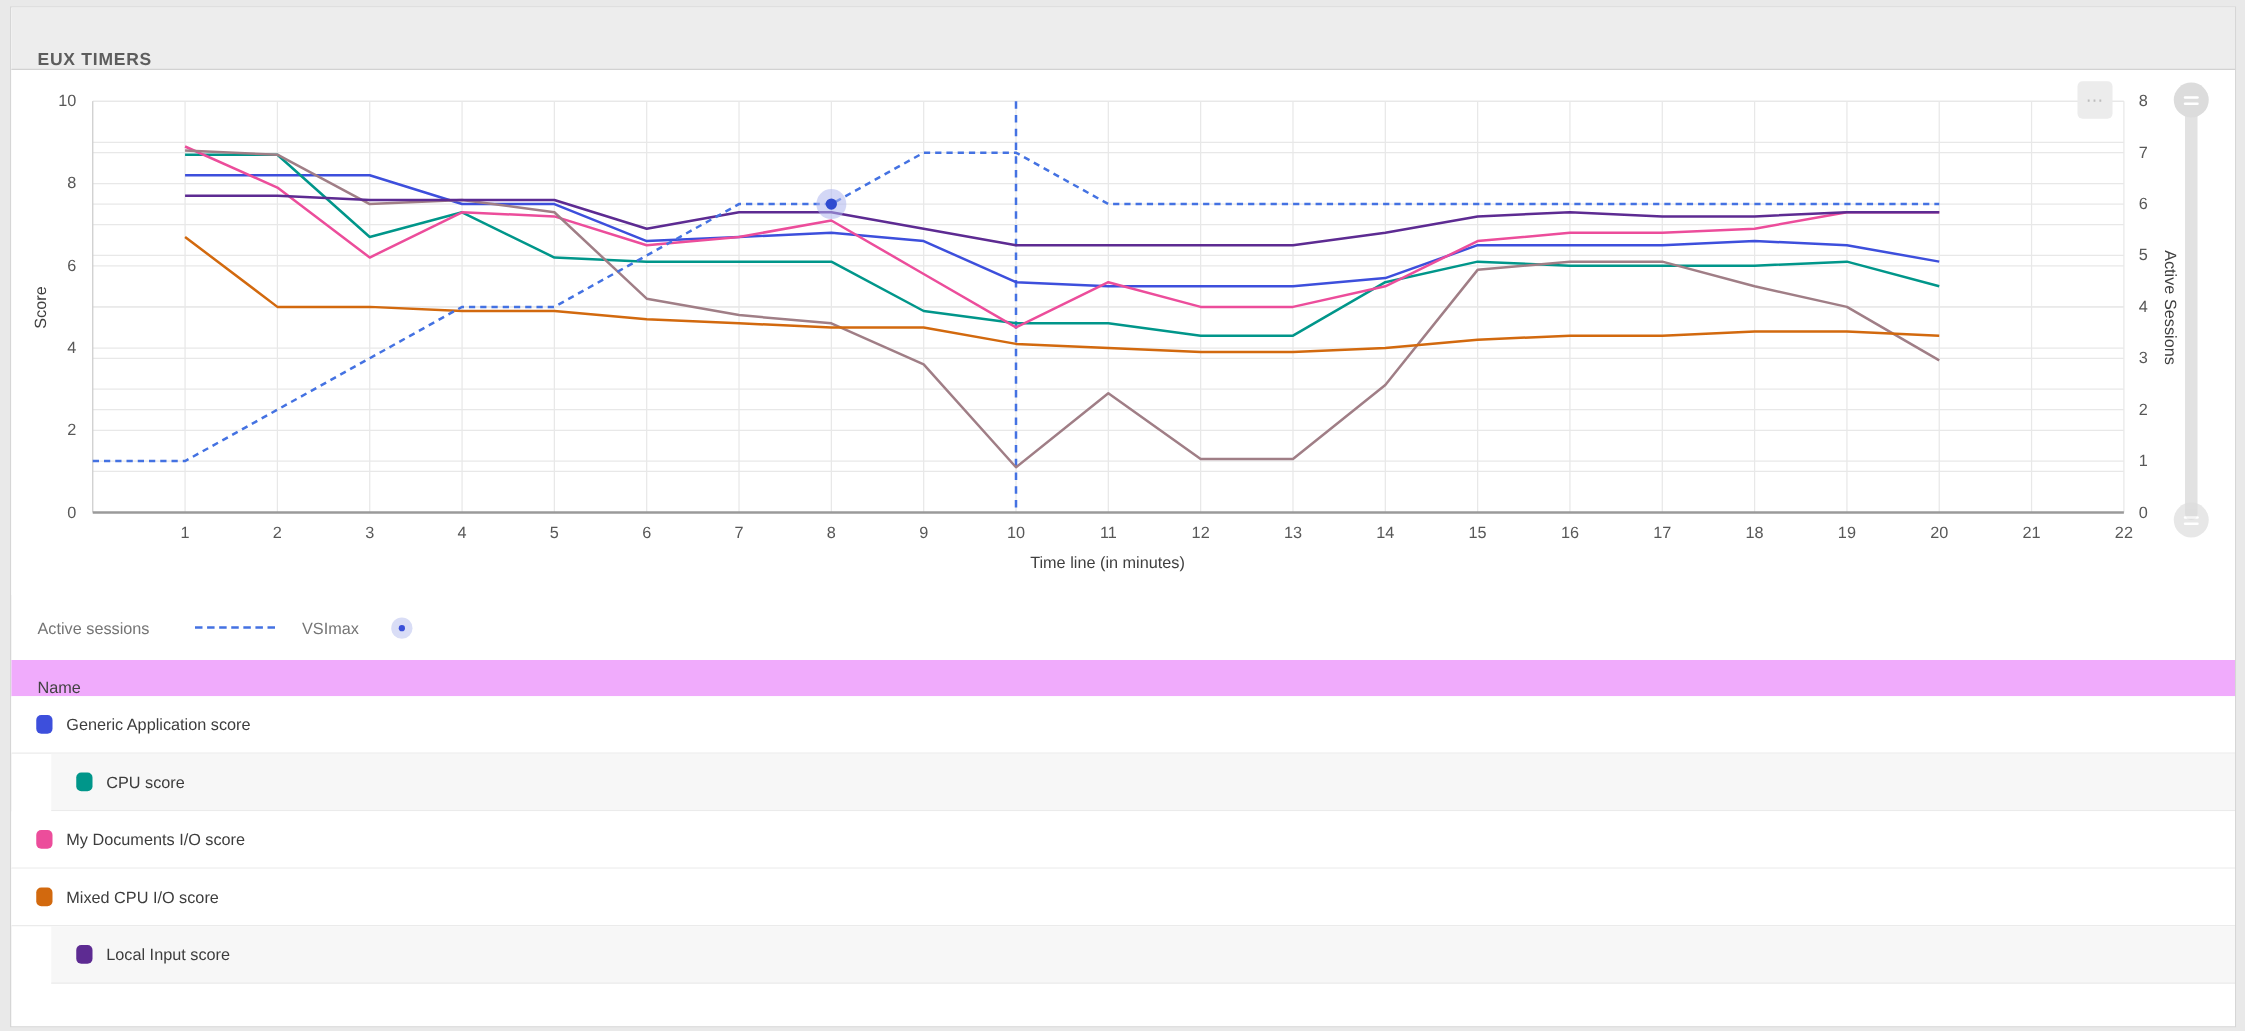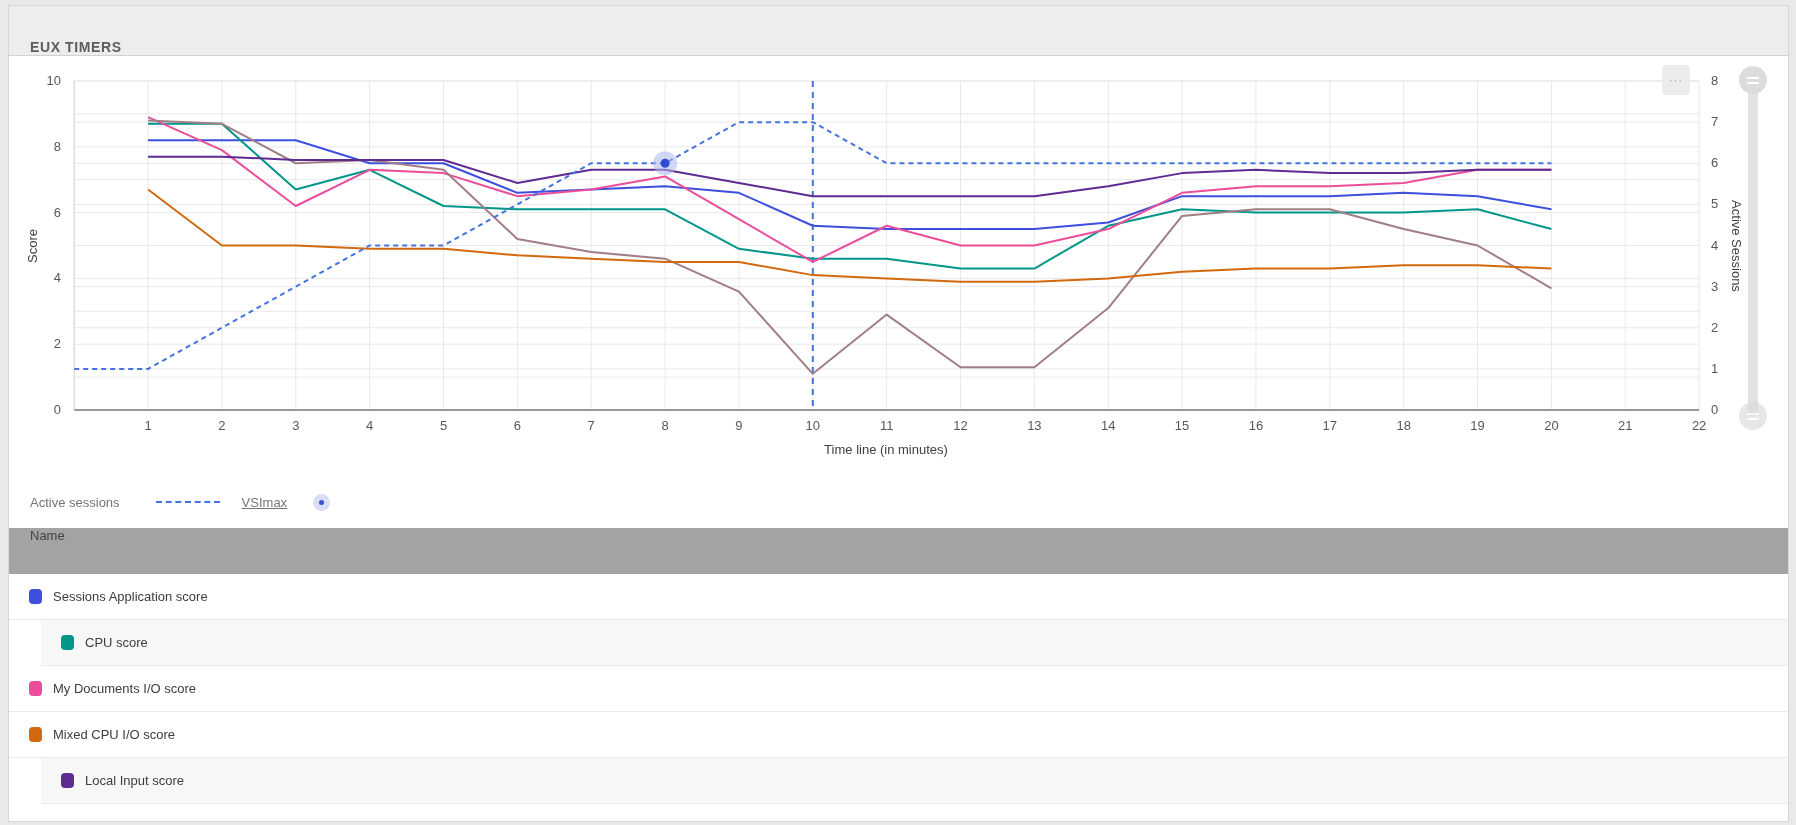--- a/index.html
+++ b/index.html
@@ -24,27 +24,27 @@
   .slider-handle { position:absolute; width:28px; height:28px; border-radius:50%;
     background:#dcdcdc; left:1730px; display:flex; flex-direction:column;
     align-items:center; justify-content:center; gap:3px; cursor:pointer; }
   .slider-handle .bar { width:12px; height:2px; background:#ffffff; border-radius:1px; }
   .handle-top { top:10px; }
   .handle-bottom { top:346px; opacity:0.68; }
 
   .legend-row { height:52px; display:flex; align-items:center; padding-left:21px; }
   .legend-label { font-size:13px; color:#757575; }
   .legend-dash { width:64px; height:0; border-top:2px dashed #4472e2; margin-left:36px; }
-  .legend-vsimax-label { margin-left:22px;text-decoration:underline; }
+  .legend-vsimax-label { margin-left:22px; }
   .legend-marker { width:17px; height:17px; border-radius:50%; background:#d9ddf6;
     margin-left:26px; position:relative; }
   .legend-marker::after { content:""; position:absolute; left:6px; top:6px;
     width:5px; height:5px; border-radius:50%; background:#3a50d9; }
 
-  .table-header { height:46px; background:#a3a3a3; display:flex; align-items:flex-start;
+  .table-header { height:29px; background:#f0abfc; display:flex; align-items:flex-end;
     padding-left:21px; font-size:13px; color:#424242; }
   .table-row { height:46px; display:flex; align-items:center; padding-left:20px;
     border-bottom:1px solid #ebebeb; background:#ffffff; cursor:pointer; }
   .table-row.alt { background:#f7f7f7;margin-left:32px; }
   .swatch { width:13px; height:15px; border-radius:4px; flex:0 0 auto; }
   .row-label { margin-left:11px; font-size:13px; color:#3d3d3d; }
 </style>
 </head>
 <body>
 
@@ -176,21 +176,21 @@
     <span class="legend-marker"></span>
   </div>
 
   <div class="table-header">
     <span>Name</span>
   </div>
 
   <div id="series-table">
     <div class="table-row">
       <span class="swatch" style="background: rgb(61, 79, 220);"></span>
-      <span class="row-label">Sessions Application score</span>
+      <span class="row-label">Generic Application score</span>
     </div>
 
     <div class="table-row alt">
       <span class="swatch" style="background: rgb(0, 150, 138);"></span>
       <span class="row-label">CPU score</span>
     </div>
 
     <div class="table-row">
       <span class="swatch" style="background: rgb(236, 77, 155);"></span>
       <span class="row-label">My Documents I/O score</span>

